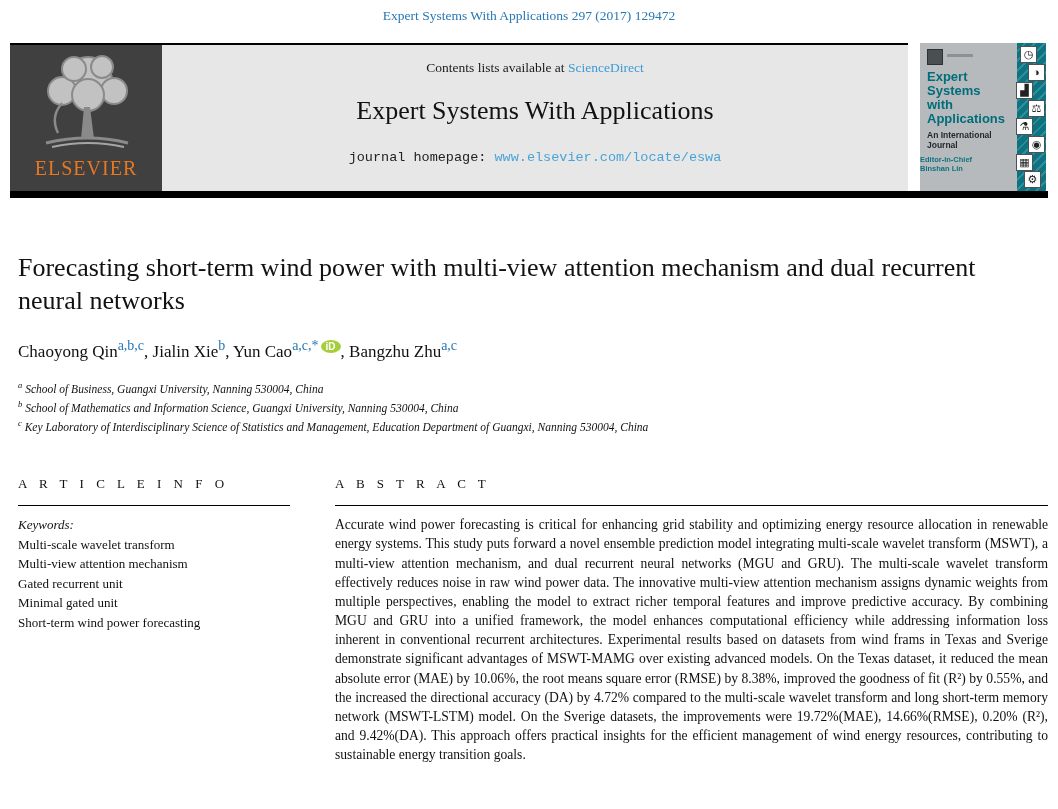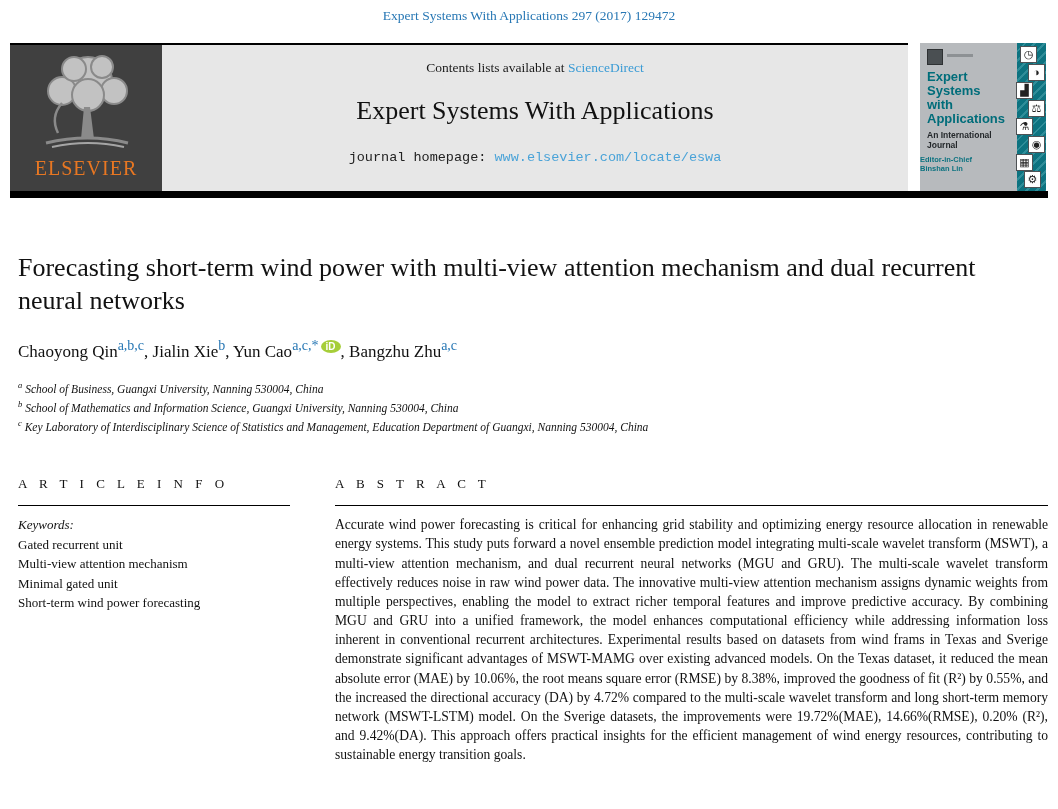--- a/index.html
+++ b/index.html
@@ -155,22 +155,23 @@
   <div><sup>a</sup> <span>School of Business, Guangxi University, Nanning 530004, China</span></div>
   <div><sup>b</sup> <span>School of Mathematics and Information Science, Guangxi University, Nanning 530004, China</span></div>
   <div><sup>c</sup> <span>Key Laboratory of Interdisciplinary Science of Statistics and Management, Education Department of Guangxi, Nanning 530004, China</span></div>
 </div>
 
 <div class="columns">
   <div class="col-left">
     <div class="col-heading">A R T I C L E I N F O</div>
     <div class="keywords">
       <div class="keywords-label">Keywords:</div>
+      <div>Multi-scale wavelet transform</div>
+      <div>Multi-view attention mechanism</div>
       <div>Gated recurrent unit</div>
-      <div>Multi-view attention mechanism</div>
       <div>Minimal gated unit</div>
       <div>Short-term wind power forecasting</div>
     </div>
   </div>
   <div class="col-right">
     <div class="col-heading">A B S T R A C T</div>
     <div class="abstract-text">Accurate wind power forecasting is critical for enhancing grid stability and optimizing energy resource allocation in renewable energy systems. This study puts forward a novel ensemble prediction model integrating multi-scale wavelet transform (MSWT), a multi-view attention mechanism, and dual recurrent neural networks (MGU and GRU). The multi-scale wavelet transform effectively reduces noise in raw wind power data. The innovative multi-view attention mechanism assigns dynamic weights from multiple perspectives, enabling the model to extract richer temporal features and improve predictive accuracy. By combining MGU and GRU into a unified framework, the model enhances computational efficiency while addressing information loss inherent in conventional recurrent architectures. Experimental results based on datasets from wind frams in Texas and Sverige demonstrate significant advantages of MSWT-MAMG over existing advanced models. On the Texas dataset, it reduced the mean absolute error (MAE) by 10.06%, the root means square error (RMSE) by 8.38%, improved the goodness of fit (R²) by 0.55%, and the increased the directional accuracy (DA) by 4.72% compared to the multi-scale wavelet transform and long short-term memory network (MSWT-LSTM) model. On the Sverige datasets, the improvements were 19.72%(MAE), 14.66%(RMSE), 0.20% (R²), and 9.42%(DA). This approach offers practical insights for the efficient management of wind energy resources, contributing to sustainable energy transition goals.</div>
   </div>
 </div>
 

